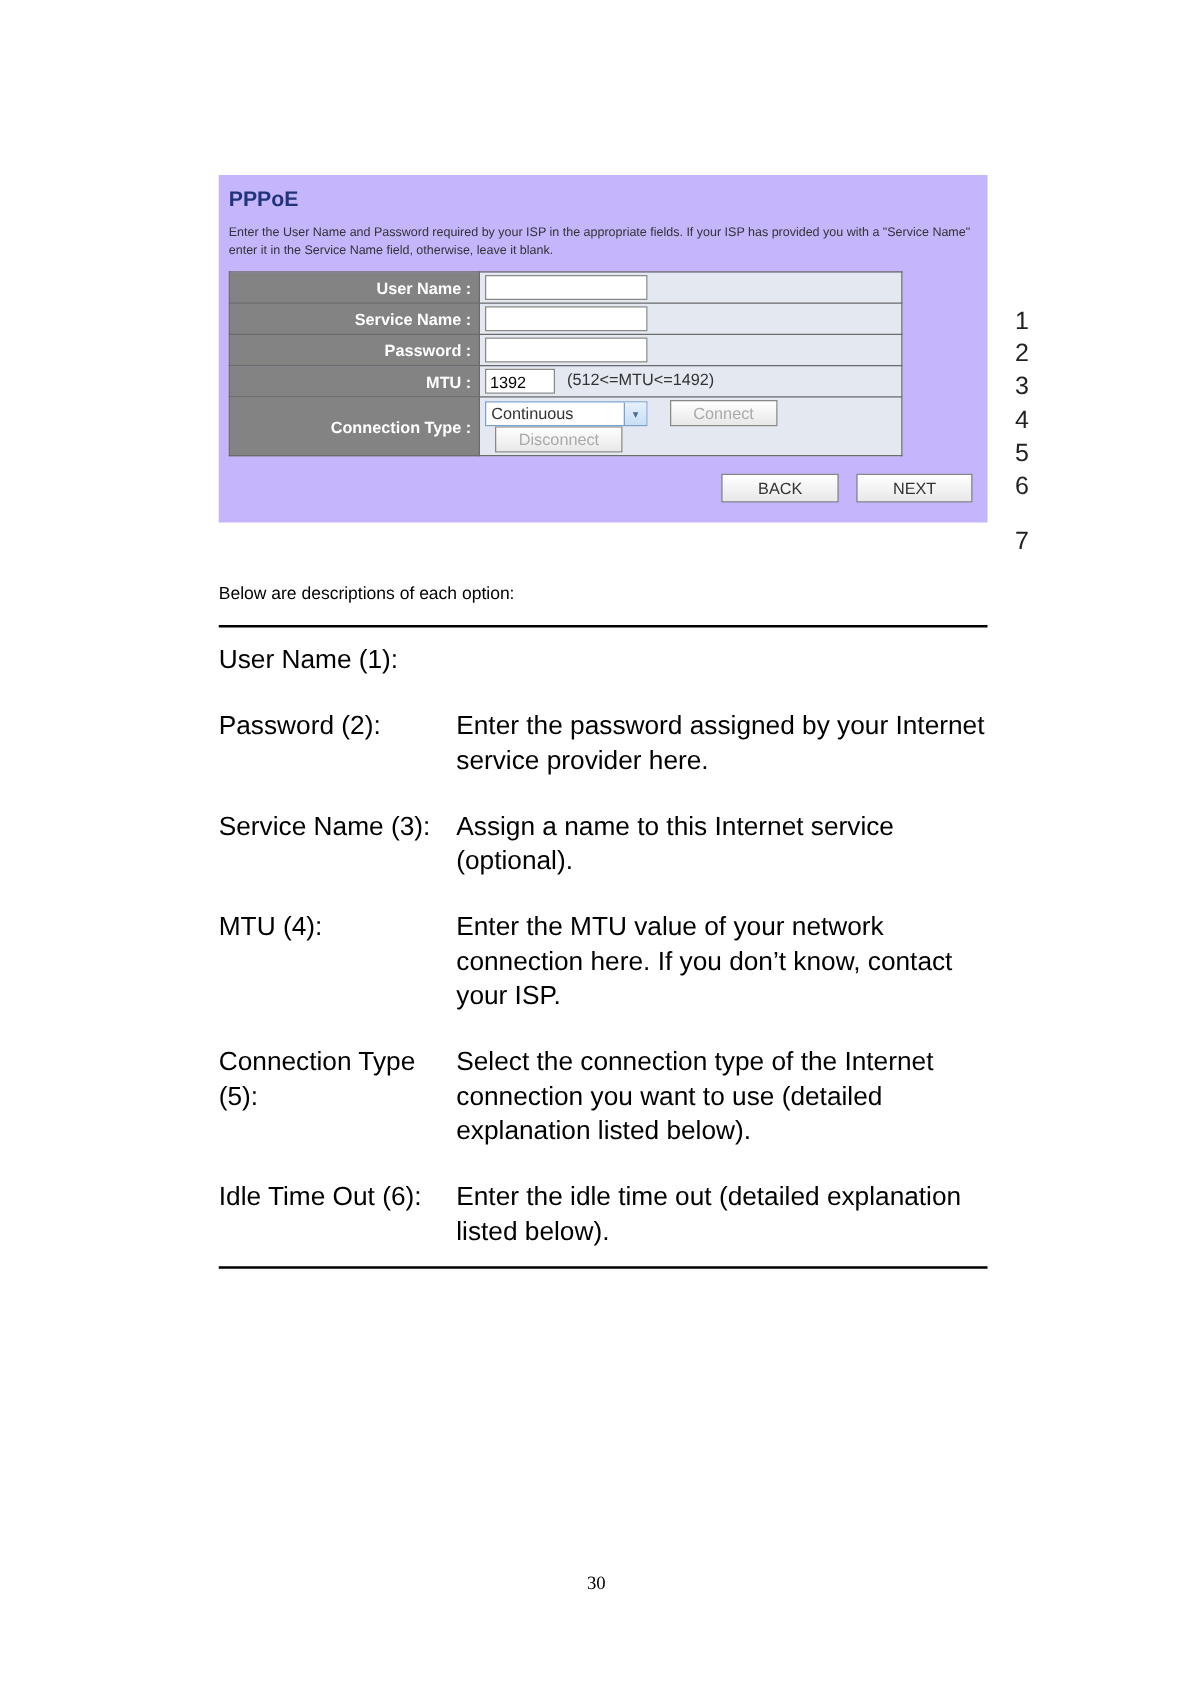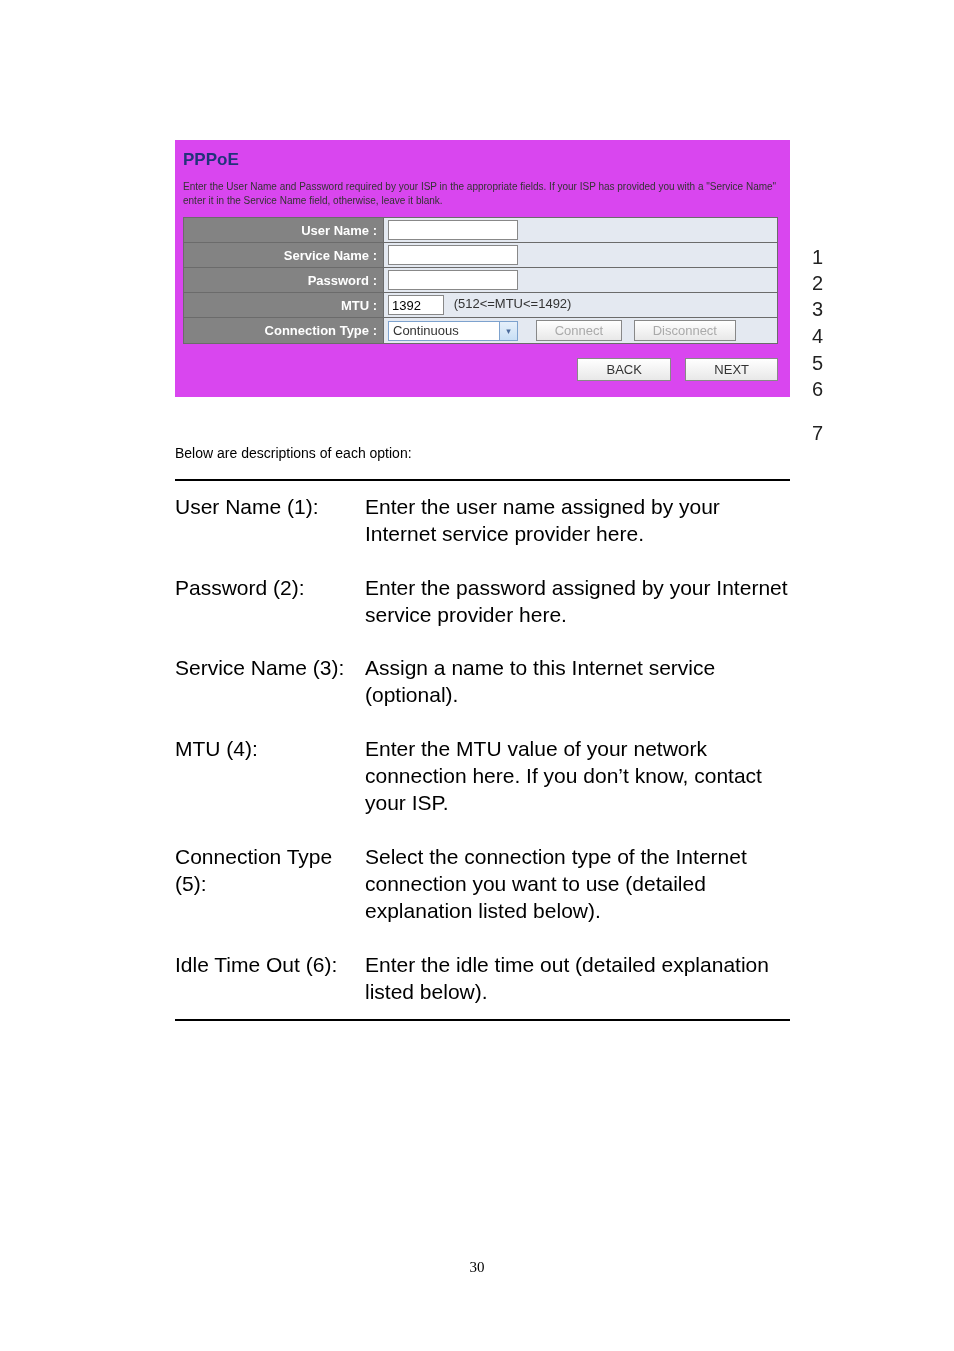--- a/index.html
+++ b/index.html
@@ -7,21 +7,21 @@
       width: 954px;
       height: 1351px;
       background: #ffffff;
       font-family: Arial, sans-serif;
       position: relative;
     }
     .page-content {
       padding: 140px 130px 0 175px;
     }
     .screenshot-area {
-      background: #d946ef;
+      background: #c4b5fd;
       padding: 10px 8px 16px 8px;
       width: 615px;
       position: relative;
     }
     .annotations {
       position: absolute;
       right: -22px;
       top: 0;
       height: 100%;
     }
@@ -39,21 +39,21 @@
       margin-bottom: 10px;
     }
     .pppoe-desc {
       font-size: 10px;
       color: #333;
       line-height: 1.35;
       margin-bottom: 10px;
     }
     table.form-table {
       border-collapse: collapse;
-      width: 595px;
+      width: 539px;
     }
     table.form-table td.label-cell {
       background: #838383;
       color: #fff;
       font-weight: bold;
       font-size: 13px;
       text-align: right;
       padding: 3px 6px 3px 6px;
       width: 200px;
       border: 1px solid #6b6b6b;
@@ -227,21 +227,20 @@
       <div class="annotation-num" style="top:238px">6</div>
       <div class="annotation-num" style="top:282px">7</div>
     </div>
   </div>
 
   <div class="below-intro">Below are descriptions of each option:</div>
 
   <div class="desc-table-wrap">
     <div class="desc-row">
       <div class="desc-label">User Name (1):</div>
-      <div class="desc-value">Enter the user name assigned by your Internet service provider here.</div>
     </div>
     <div class="desc-row">
       <div class="desc-label">Password (2):</div>
       <div class="desc-value">Enter the password assigned by your Internet service provider here.</div>
     </div>
     <div class="desc-row">
       <div class="desc-label">Service Name (3):</div>
       <div class="desc-value">Assign a name to this Internet service (optional).</div>
     </div>
     <div class="desc-row">

